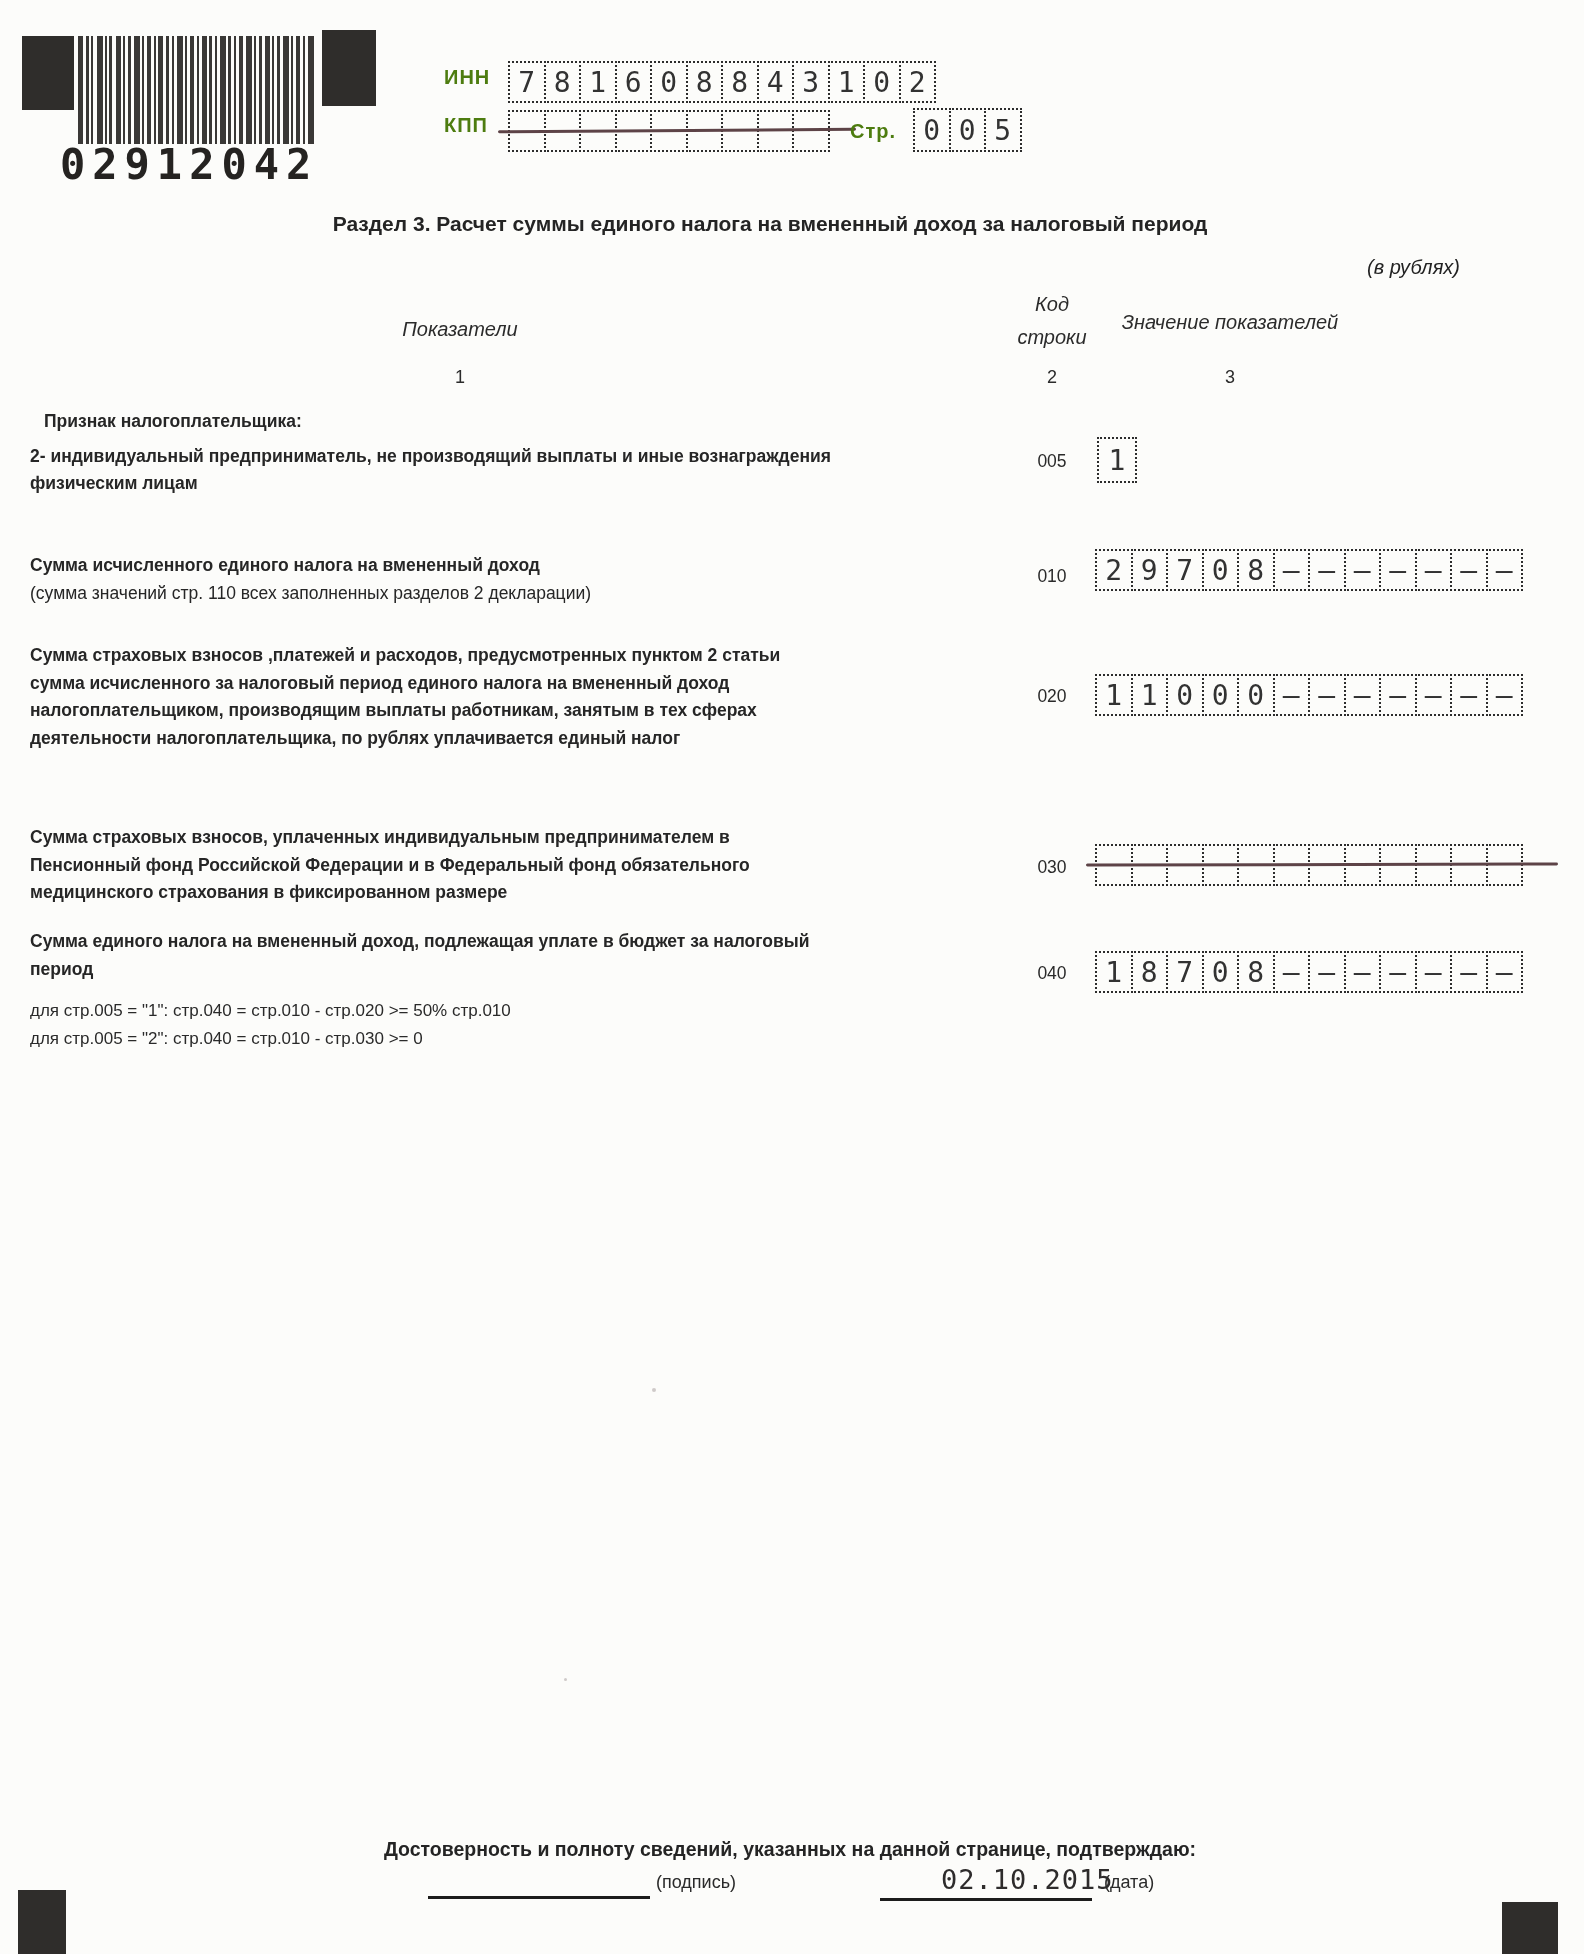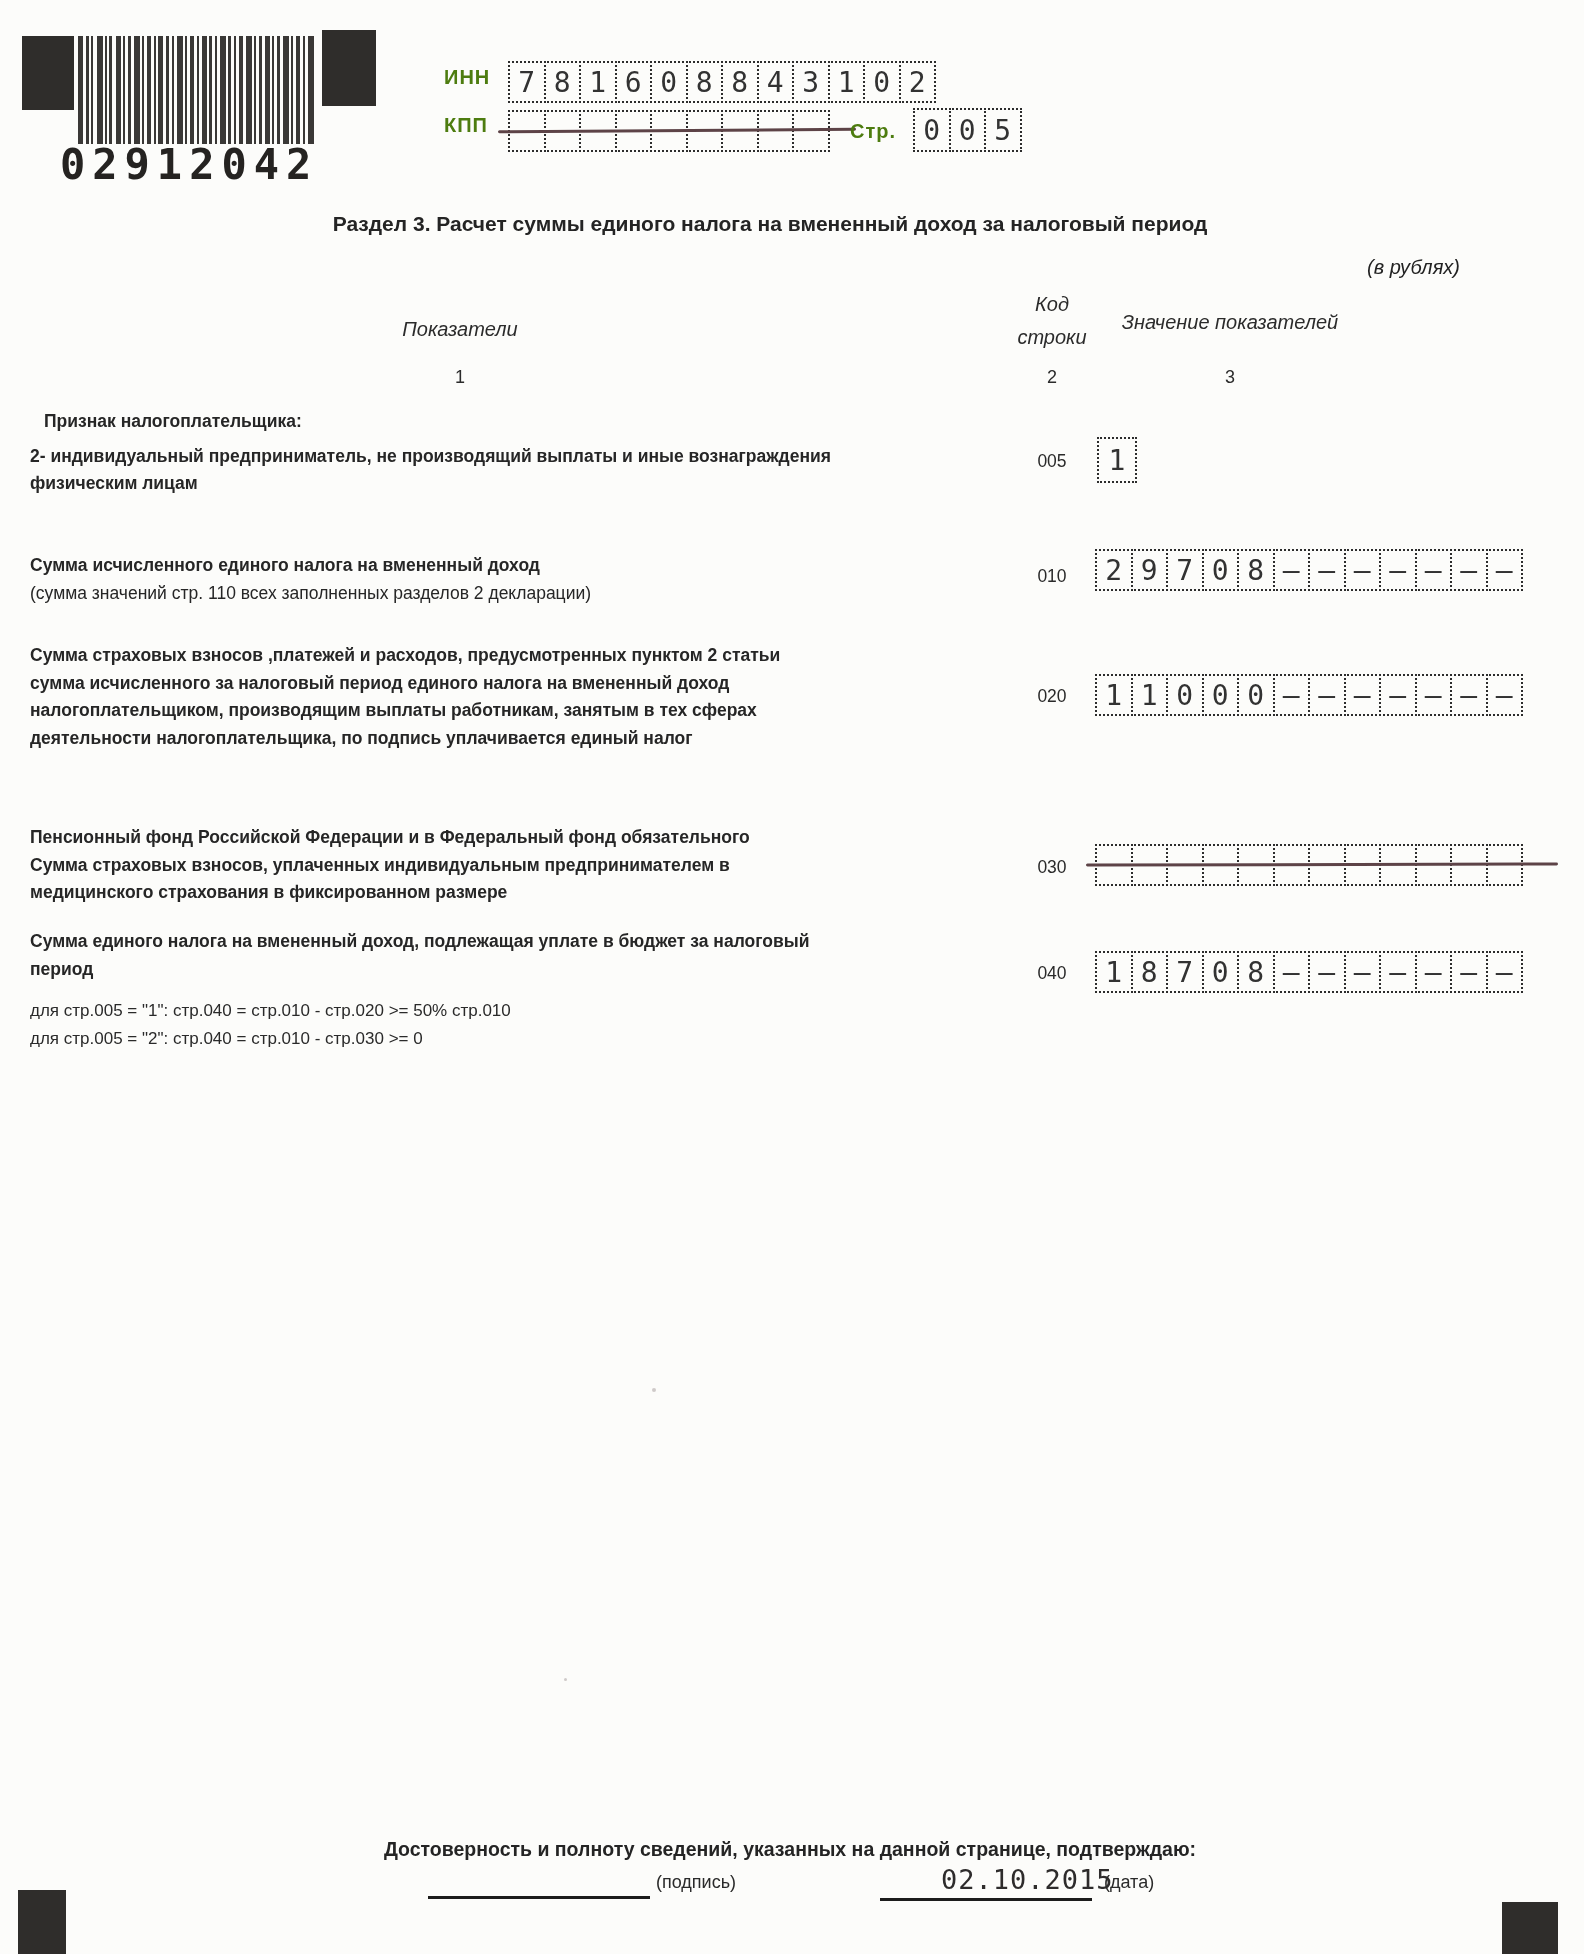--- a/index.html
+++ b/index.html
@@ -179,41 +179,41 @@
     <span>—</span>
     <span>—</span>
     <span>—</span>
     <span>—</span>
   </div>
 
 <div id="row020" class="rowtext" style="top:642px;">
     <span class="tline">Сумма страховых взносов ,платежей и расходов, предусмотренных пунктом 2 статьи</span>
     <span class="tline">сумма исчисленного за налоговый период единого налога на вмененный доход</span>
     <span class="tline">налогоплательщиком, производящим выплаты работникам, занятым в тех сферах</span>
-    <span class="tline">деятельности налогоплательщика, по подпись уплачивается  единый налог</span>
+    <span class="tline">деятельности налогоплательщика, по рублях уплачивается  единый налог</span>
   </div>
 <div class="rowcode" style="top:686px;">020</div>
 <div class="cellgrid" style="left:1095px;top:674px;">
     <span>1</span>
     <span>1</span>
     <span>0</span>
     <span>0</span>
     <span>0</span>
     <span>—</span>
     <span>—</span>
     <span>—</span>
     <span>—</span>
     <span>—</span>
     <span>—</span>
     <span>—</span>
   </div>
 
 <div id="row030" class="rowtext" style="top:824px;">
+    <span class="tline">Сумма страховых взносов, уплаченных индивидуальным предпринимателем в</span>
     <span class="tline">Пенсионный фонд Российской Федерации и в Федеральный фонд обязательного</span>
-    <span class="tline">Сумма страховых взносов, уплаченных индивидуальным предпринимателем в</span>
     <span class="tline">медицинского страхования в фиксированном размере</span>
   </div>
 <div class="rowcode" style="top:857px;">030</div>
 <div class="cellgrid" style="left:1095px;top:844px;">
     <span></span>
     <span></span>
     <span></span>
     <span></span>
     <span></span>
     <span></span>

